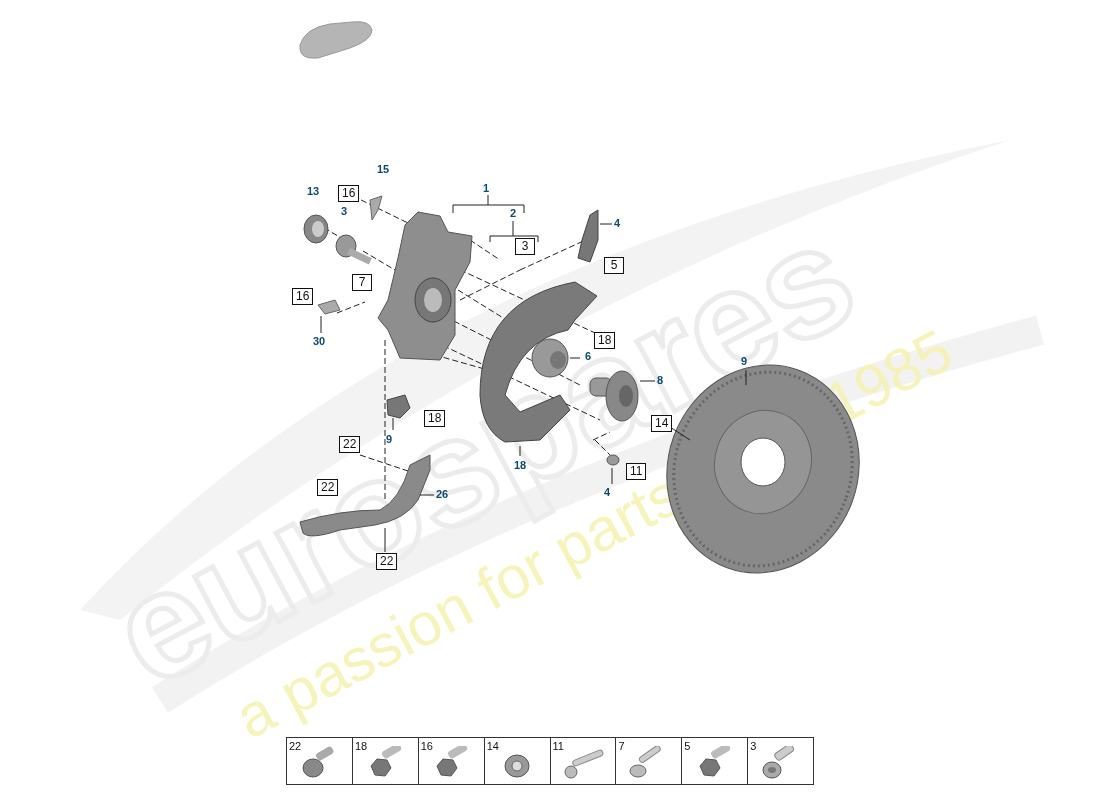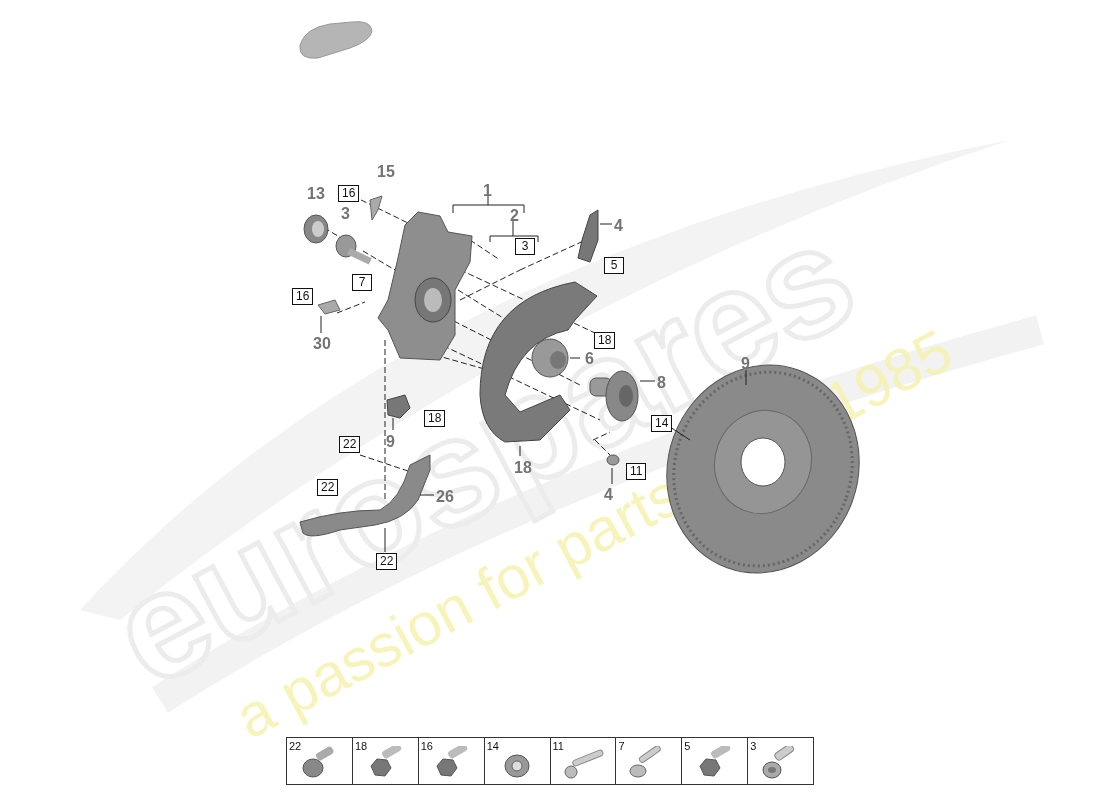--- a/index.html
+++ b/index.html
@@ -1,18 +1,18 @@
 <!DOCTYPE html>
 <html><head>
 <meta charset="utf-8">
 <style>
   html,body{margin:0;padding:0;background:#fff;}
   body{width:1100px;height:800px;position:relative;overflow:hidden;font-family:"Liberation Sans",sans-serif;}
   #stage{position:absolute;left:0;top:0;width:1100px;height:800px;}
-  .callout{position:absolute;font-family:"Liberation Sans",sans-serif;font-weight:bold;font-size:16px;color:#737373;line-height:1;}
+  .callout{position:absolute;font-family:"Liberation Sans",sans-serif;font-weight:bold;font-size:11px;color:#0c4a6e;line-height:1;}
   .boxed{position:absolute;font-family:"Liberation Sans",sans-serif;font-size:12px;color:#111;border:1px solid #111;background:#fff;padding:1px 3px;line-height:13px;min-width:12px;text-align:center;}
   #parts-table{position:absolute;left:286px;top:737px;width:526px;height:46px;border:1px solid #333;display:flex;background:#fff;}
   .cell{flex:1;border-right:1px solid #333;position:relative;}
   .cell:last-child{border-right:none;}
   .cell-num{position:absolute;left:2px;top:2px;font-size:11px;color:#111;}
   .cell svg{position:absolute;left:10px;top:8px;}
 </style>
 </head>
 <body>
 

